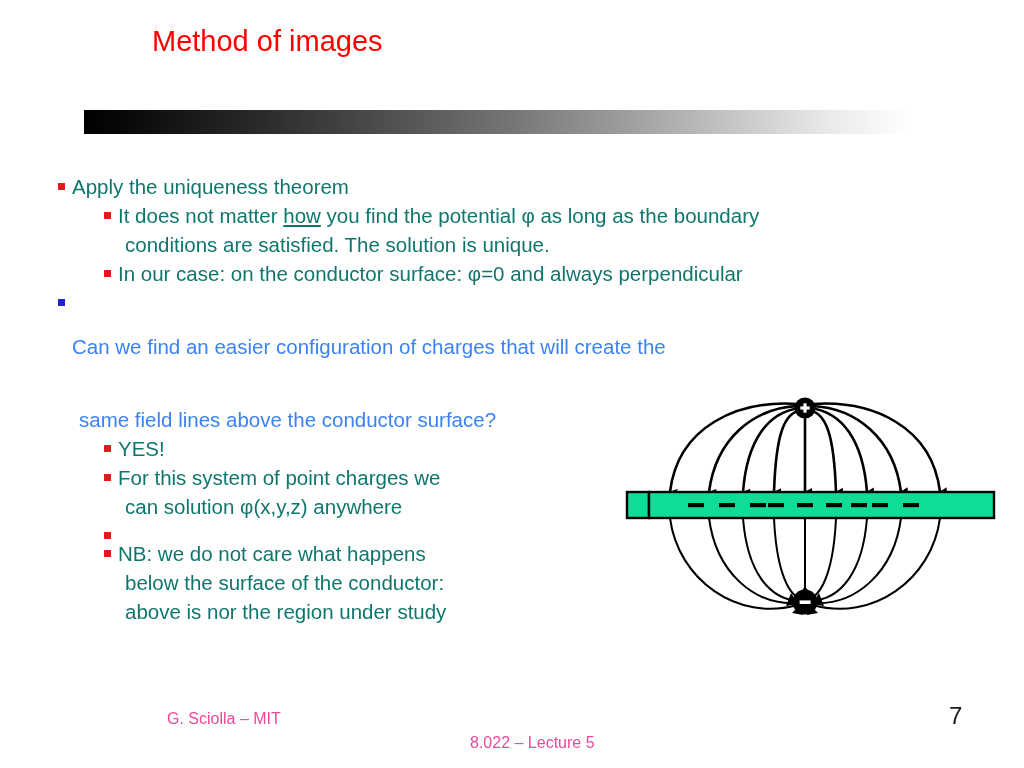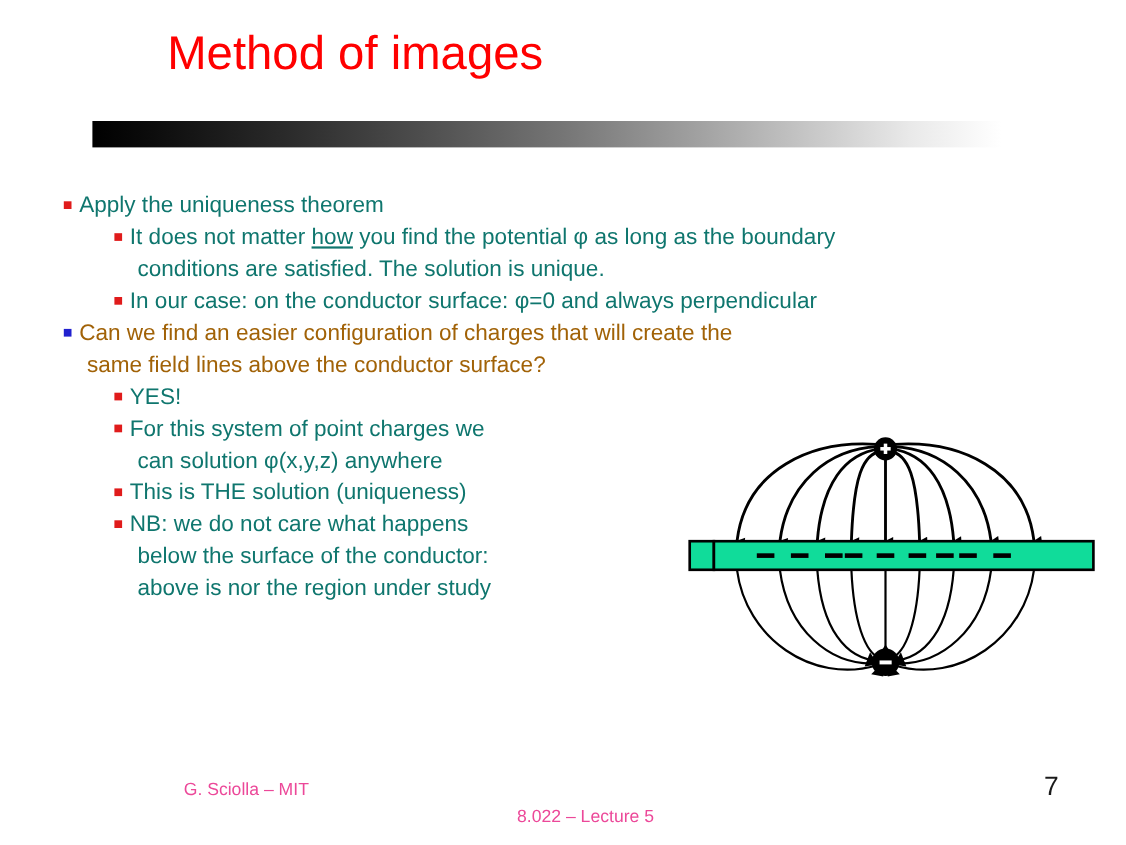--- a/index.html
+++ b/index.html
@@ -14,21 +14,21 @@
     overflow: hidden;
     font-family: "Liberation Sans", sans-serif;
     -webkit-font-smoothing: antialiased;
   }
 
   
   #slide-title {
     position: absolute;
     left: 152px;
     top: 26px;
-    font-size: 43px;
+    font-size: 29px;
     line-height: 1.1;
     color: #ff0000;
     font-weight: normal;
     letter-spacing: 0px;
     white-space: nowrap;
   }
 
   
   #divider-bar {
     position: absolute;
@@ -67,21 +67,21 @@
     display: inline-block;
     width: 7px;
     height: 7px;
     margin-top: 11px;
     margin-right: 7px;
     flex: none;
   }
   .sq.red  { background: #e01b1b; }
   .sq.blue { background: #2121cf; }
 
-  .txt.red  { color: #a16207; }
+  .txt.red  { color: #3b82f6; margin-top: 44px; }
   .txt.blue { color: #0f766e; }
 
   .u { text-decoration: underline; }
 
   
   #diagram {
     position: absolute;
     left: 620px;
     top: 388px;
     width: 380px;
@@ -152,21 +152,20 @@
     <span class="sq red"></span>
     <span class="txt blue">For this system of point charges we</span>
   </div>
 
   <div class="bullet-line cont lvl2">
     <span class="txt blue">can solution φ(x,y,z) anywhere</span>
   </div>
 
   <div class="bullet-line lvl2">
     <span class="sq red"></span>
-    <span class="txt blue">This is THE solution (uniqueness)</span>
   </div>
 
   <div class="bullet-line lvl2">
     <span class="sq red"></span>
     <span class="txt blue">NB: we do not care what happens</span>
   </div>
 
   <div class="bullet-line cont lvl2">
     <span class="txt blue">below the surface of the conductor:</span>
   </div>

